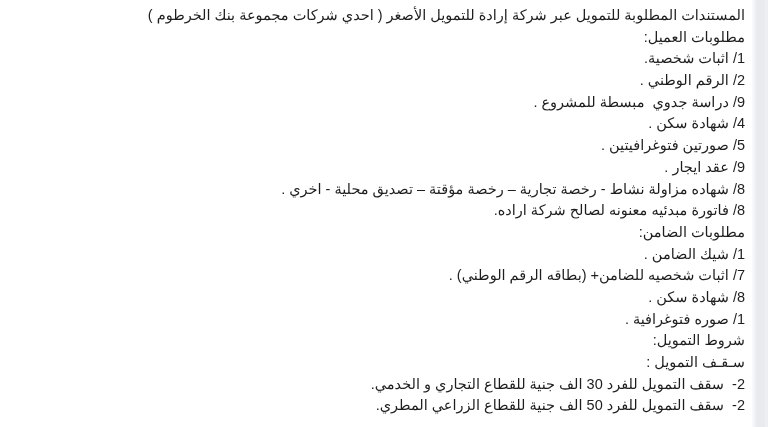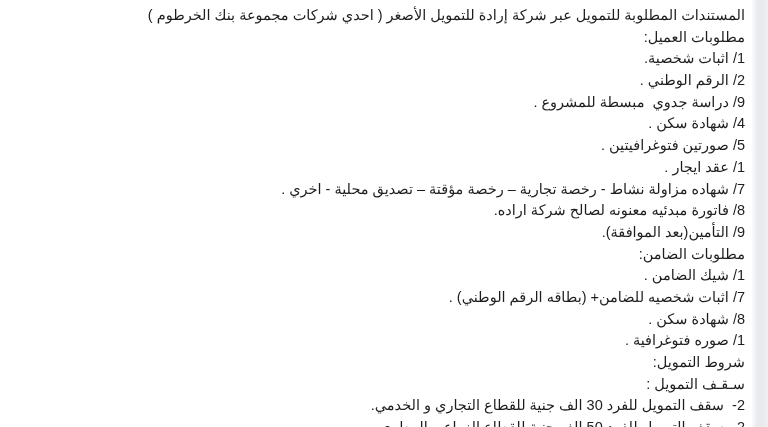--- a/index.html
+++ b/index.html
@@ -47,24 +47,23 @@
 
     <div class="line">المستندات المطلوبة للتمويل عبر شركة إرادة للتمويل الأصغر ( احدي شركات مجموعة بنك الخرطوم )</div>
 
     <div class="line">مطلوبات العميل:</div>
 
     <div class="line">1/ اثبات شخصية.</div>
     <div class="line">2/ الرقم الوطني .</div>
     <div class="line">9/ دراسة جدوي  مبسطة للمشروع .</div>
     <div class="line">4/ شهادة سكن .</div>
     <div class="line">5/ صورتين فتوغرافيتين .</div>
-    <div class="line">1/ عقد ايجار .</div>
-    <div class="line">7/ شهاده مزاولة نشاط - رخصة تجارية – رخصة مؤقتة – تصديق محلية - اخري .</div>
+    <div class="line">9/ عقد ايجار .</div>
+    <div class="line">8/ شهاده مزاولة نشاط - رخصة تجارية – رخصة مؤقتة – تصديق محلية - اخري .</div>
     <div class="line">8/ فاتورة مبدئيه معنونه لصالح شركة اراده.</div>
-    <div class="line">9/ التأمين(بعد الموافقة).</div>
 
     <div class="line">مطلوبات الضامن:</div>
 
     <div class="line">1/ شيك الضامن .</div>
     <div class="line">7/ اثبات شخصيه للضامن+ (بطاقه الرقم الوطني) .</div>
     <div class="line">8/ شهادة سكن .</div>
     <div class="line">1/ صوره فتوغرافية .</div>
 
     <div class="line">شروط التمويل:</div>
 

